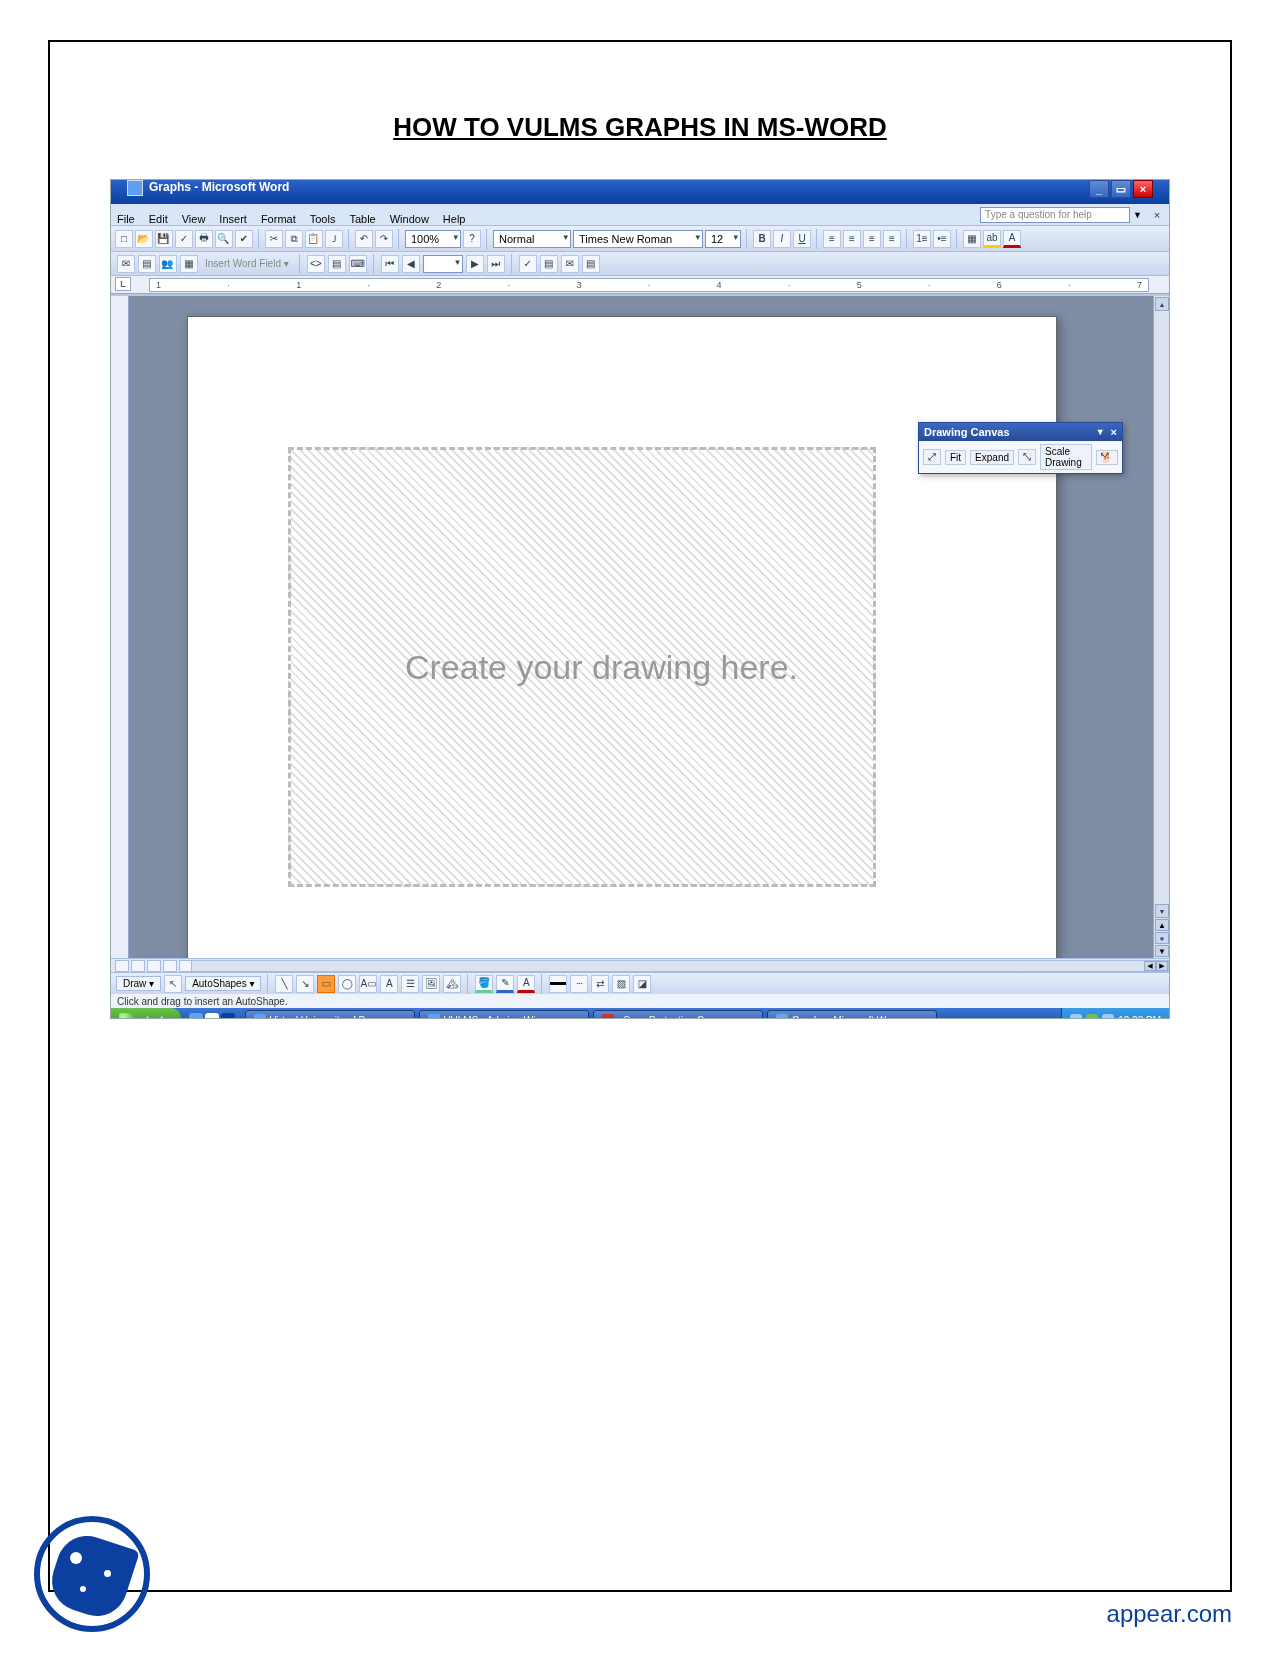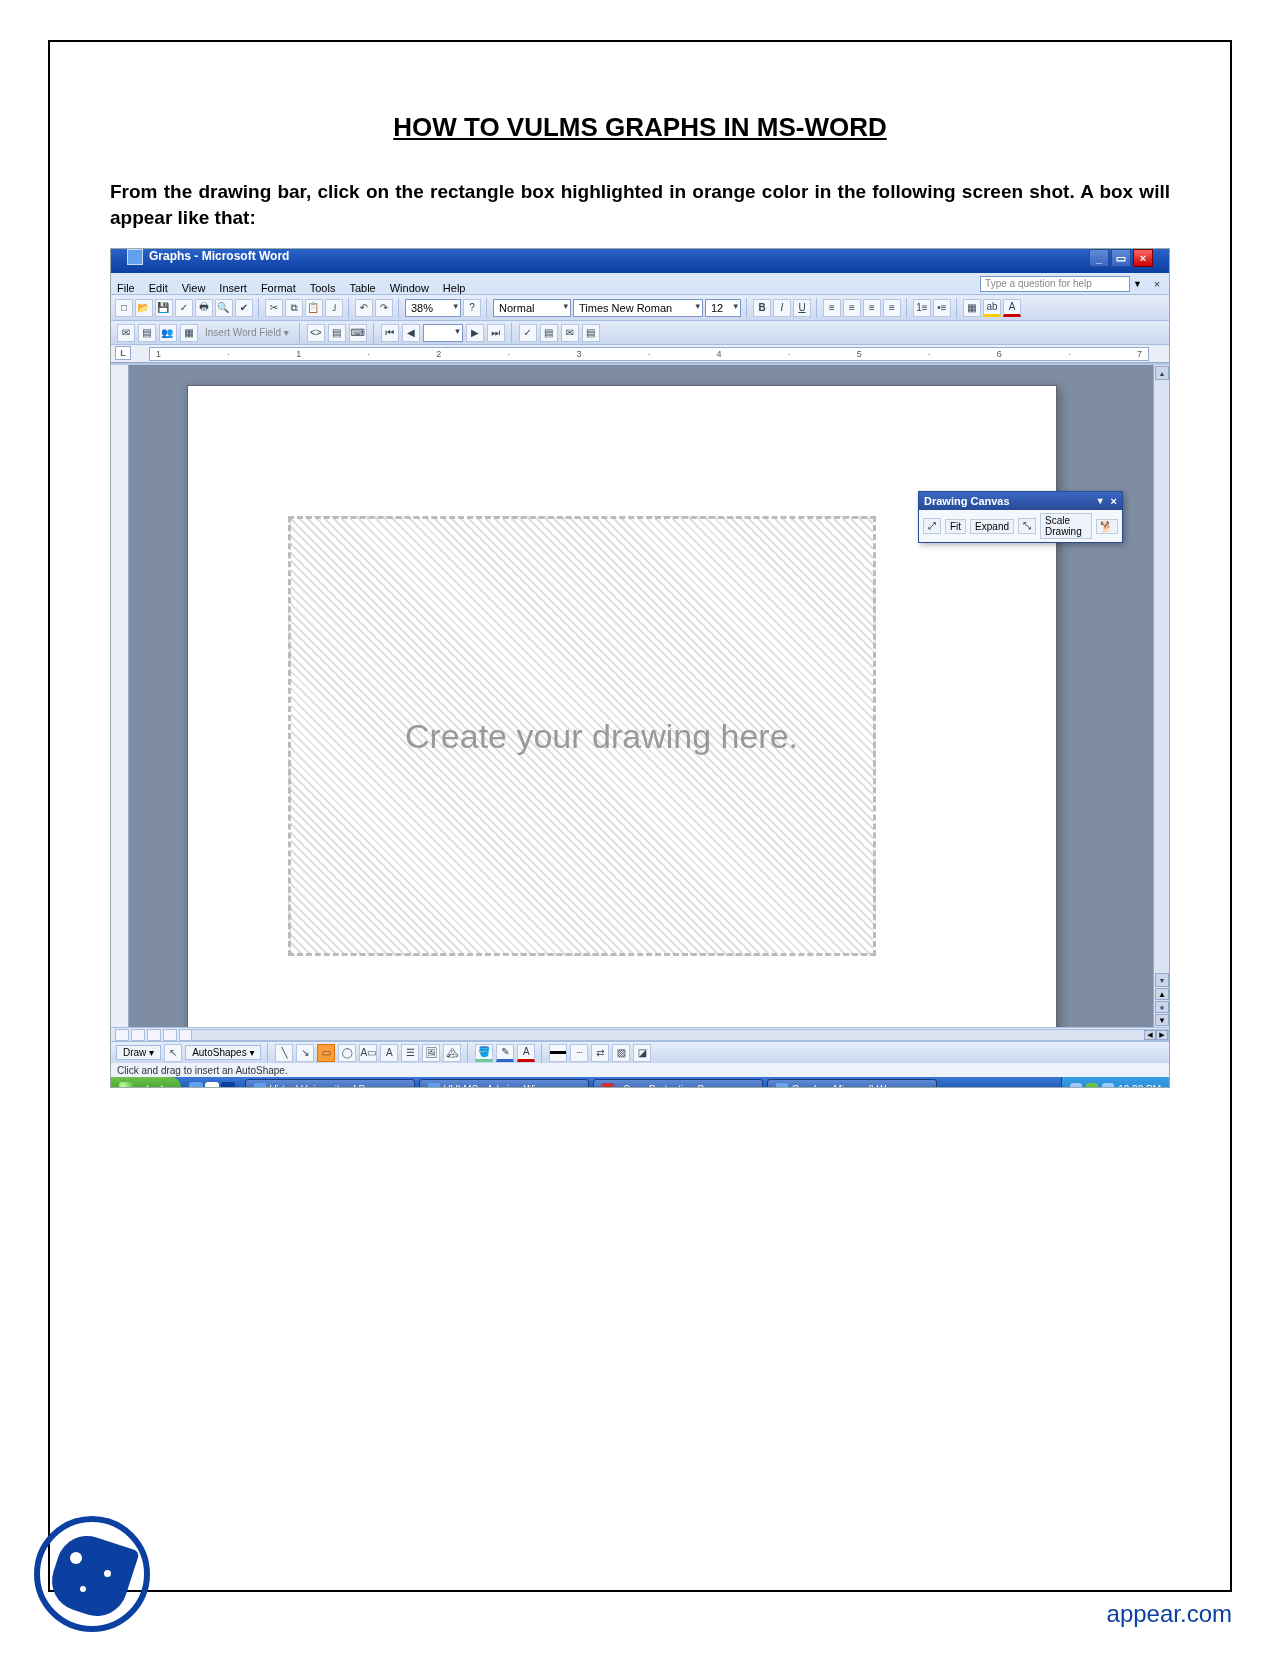--- a/index.html
+++ b/index.html
@@ -436,21 +436,20 @@
     color: #0b3fa0;
     font-size: 24px;
     font-family: Arial;
   }
 </style>
 </head>
 <body>
 
 <div class="page-border">
   <div class="doc-title">HOW TO VULMS GRAPHS IN MS-WORD</div>
-  <div class="instruction">From the drawing bar, click on the rectangle box highlighted in orange color in the following screen shot. A box will appear like that:</div>
 
   <div class="word-shot">
 
     <div class="titlebar">
       <span class="w-icon"></span>
       <span>Graphs - Microsoft Word</span>
       <span class="spacer"></span>
       <span class="win-btn win-min">_</span>
       <span class="win-btn win-max">▭</span>
       <span class="win-btn win-close">×</span>
@@ -481,21 +480,21 @@
       <span class="tb-icon">✔</span>
       <span class="tb-sep"></span>
       <span class="tb-icon">✂</span>
       <span class="tb-icon">⧉</span>
       <span class="tb-icon">📋</span>
       <span class="tb-icon">Ｊ</span>
       <span class="tb-sep"></span>
       <span class="tb-icon">↶</span>
       <span class="tb-icon">↷</span>
       <span class="tb-sep"></span>
-      <div class="tb-combo" style="width:56px">38%</div>
+      <div class="tb-combo" style="width:56px">100%</div>
       <span class="tb-icon">?</span>
       <span class="tb-sep"></span>
       <div class="tb-combo" style="width:78px">Normal</div>
       <div class="tb-combo" style="width:130px">Times New Roman</div>
       <div class="tb-combo" style="width:36px">12</div>
       <span class="tb-sep"></span>
       <span class="tb-icon tb-bold">B</span>
       <span class="tb-icon tb-ital">I</span>
       <span class="tb-icon tb-under">U</span>
       <span class="tb-sep"></span>

